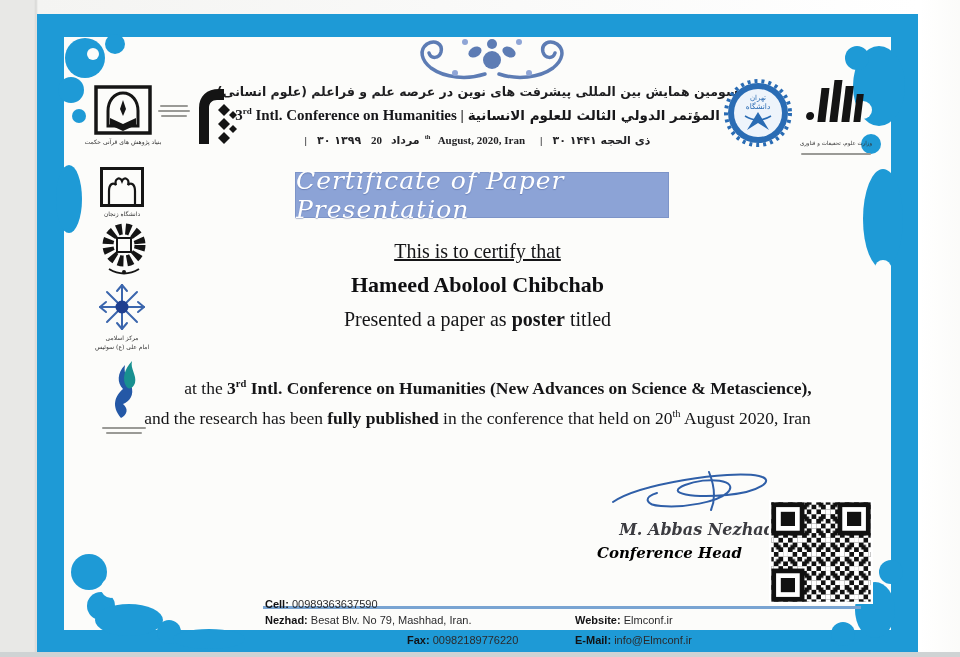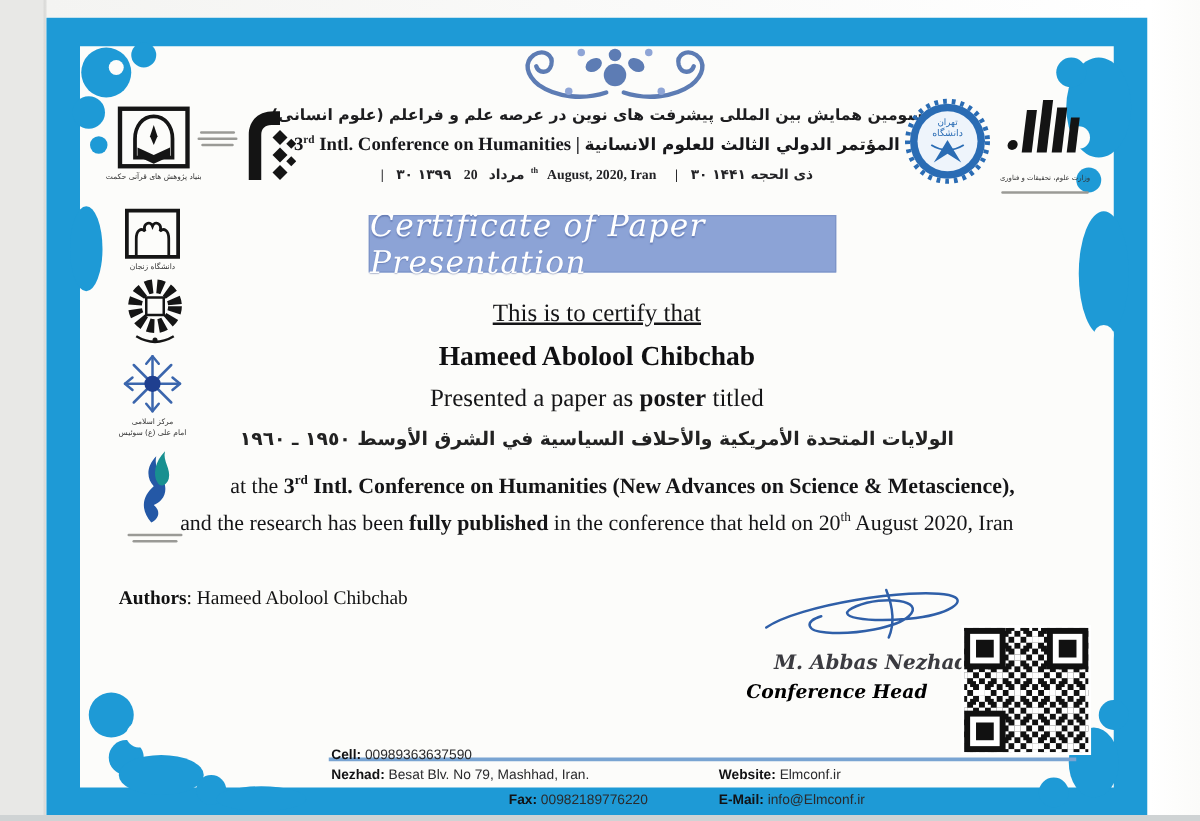--- a/index.html
+++ b/index.html
@@ -180,25 +180,23 @@
       <div class="squiggle" style="width:70px;"></div>
     </div>
 
     <div class="banner">
       <span class="banner-text script">Certificate of Paper Presentation</span>
     </div>
 
     <div class="centered line-certify serif">This is to certify that</div>
     <div class="centered line-name serif">Hameed Abolool Chibchab</div>
     <div class="centered line-presented serif"><span>Presented a paper as </span><b class="tt">poster</b><span> titled</span></div>
-    <div class="centered line-artitle fa">الولايات المتحدة الأمريكية والأحلاف السياسية في الشرق الأوسط ١٩٥٠ ـ ١٩٦٠</div>
     <div class="centered line-conf serif"><span>at the </span><b class="tt"><span>3</span><sup>rd</sup><span> Intl. Conference on Humanities</span></b><b class="tt"> (New Advances on Science &amp; Metascience),</b></div>
     <div class="centered line-pub serif"><span>and the research has been </span><b class="tt">fully published</b><span> in the conference that held on 20</span><sup>th</sup><span> August 2020, Iran</span></div>
 
-    <div class="abs authors serif"><b>Authors</b><span>: </span><span>Hameed Abolool Chibchab</span></div>
 
     <svg class="abs" style="left:568px;top:448px;" width="180" height="60" viewBox="0 0 180 60">
       <g fill="none" stroke="#2f5fa8" stroke-width="2" stroke-linecap="round">
         <path d="M8,40 C34,22 124,8 154,14 C172,18 154,30 122,33 C90,36 58,32 80,23 C102,14 136,18 122,31 C112,40 80,46 56,44 C40,43 38,35 52,31"></path>
         <path d="M104,10 C108,20 112,34 106,48"></path>
       </g>
     </svg>
     <div class="abs sig-name script">M. Abbas Nezhad</div>
     <div class="abs sig-title script">Conference Head</div>
 

